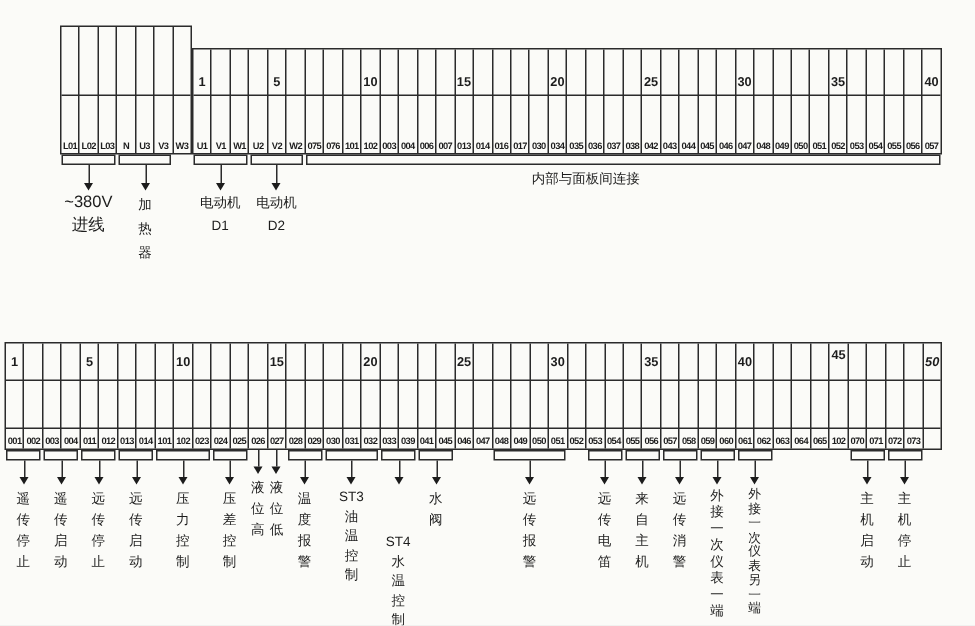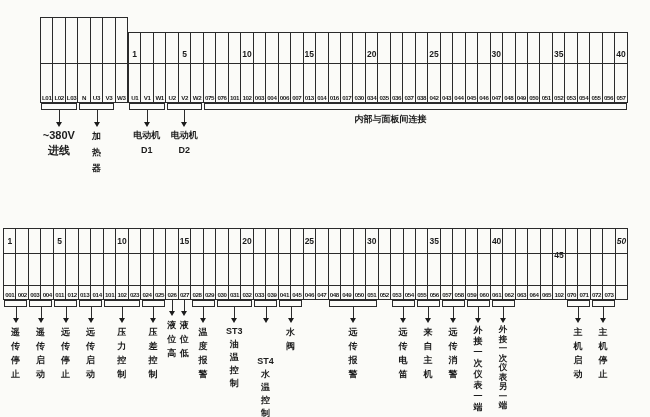--- a/index.html
+++ b/index.html
@@ -19,21 +19,21 @@
   }
   .bracket{position:absolute;border:1px solid #2b2b2b;box-sizing:border-box;}
   .aline{position:absolute;width:1px;background:#2b2b2b;}
   .ahead{
     position:absolute;width:0;height:0;margin-left:-3px;
     border-left:3px solid transparent;border-right:3px solid transparent;
     border-top:5px solid #1c1c1c;
   }
   .ctext{
     position:absolute;transform:translateX(-50%);text-align:center;
-    font-size:9px;white-space:pre-line;font-weight:bold;
+    font-size:9px;white-space:pre-line;font-weight:normal;
   }
   .caption{
     position:absolute;left:88px;top:392px;font-size:10px;font-weight:bold;
     letter-spacing:0.5px;
   }
 </style>
 </head>
 <body>
 
 <div class="canvas" id="canvas">
@@ -357,21 +357,21 @@
         <div class="cell">
           <span class="tlabel">063</span>
         </div>
         <div class="cell">
           <span class="tlabel">064</span>
         </div>
         <div class="cell">
           <span class="tlabel">065</span>
         </div>
         <div class="cell">
-          <span class="marker" style="top: 21px;">45</span>
+          <span class="marker" style="top: 2px;">45</span>
           <span class="tlabel">102</span>
         </div>
         <div class="cell">
           <span class="tlabel">070</span>
         </div>
         <div class="cell">
           <span class="tlabel">071</span>
         </div>
         <div class="cell">
           <span class="tlabel">072</span>

